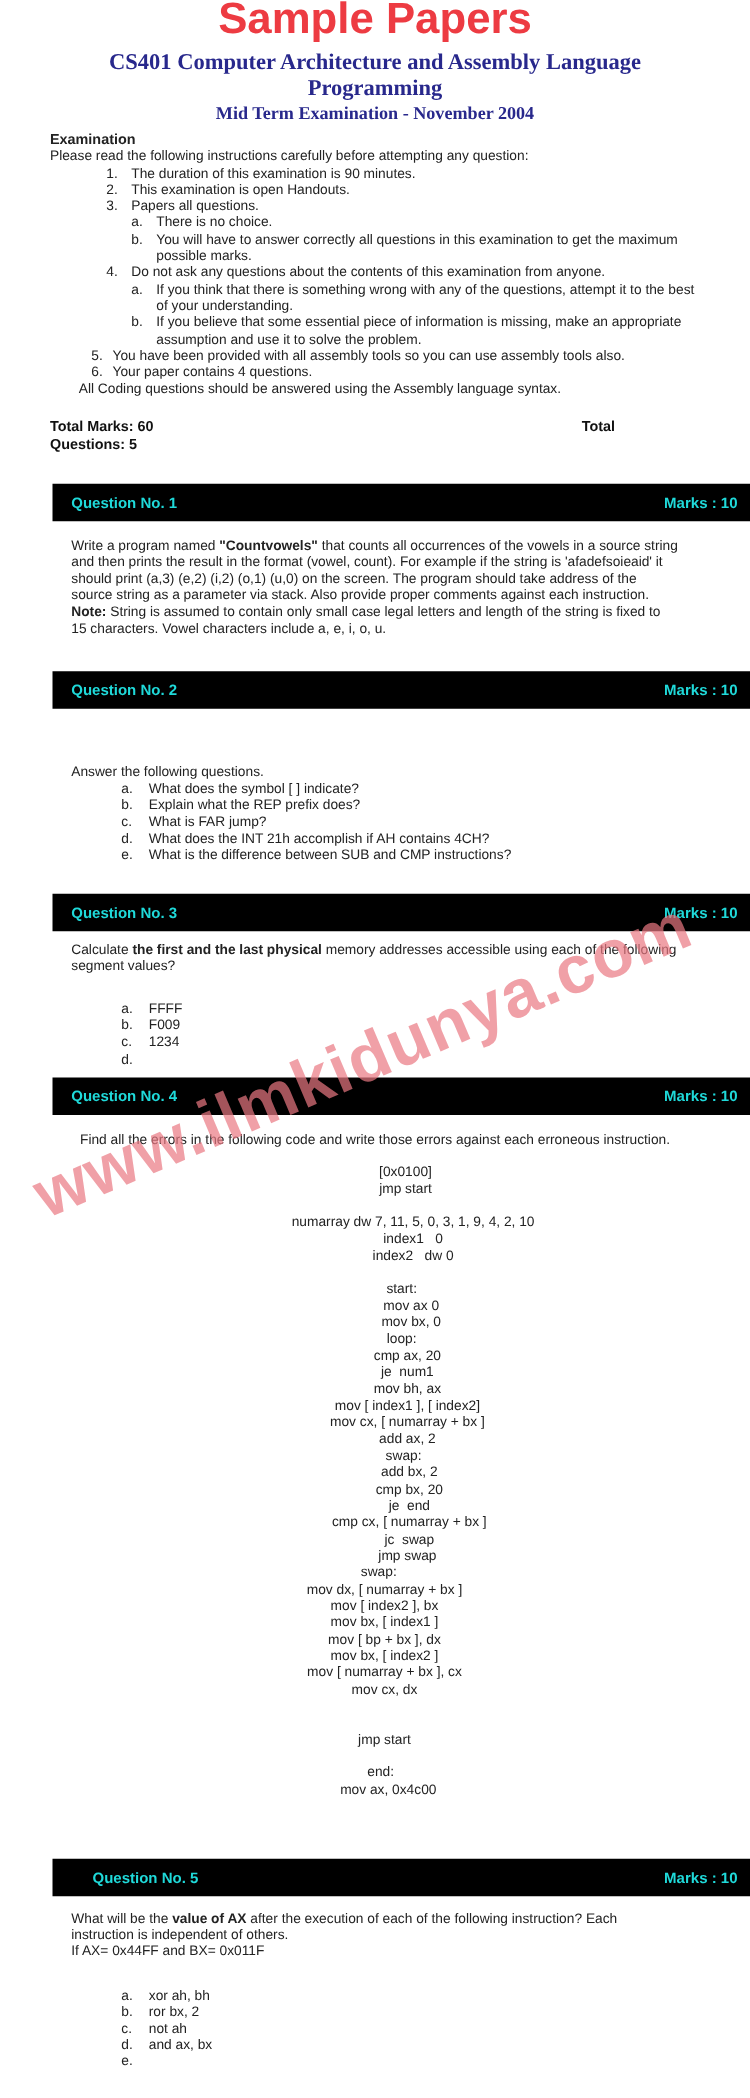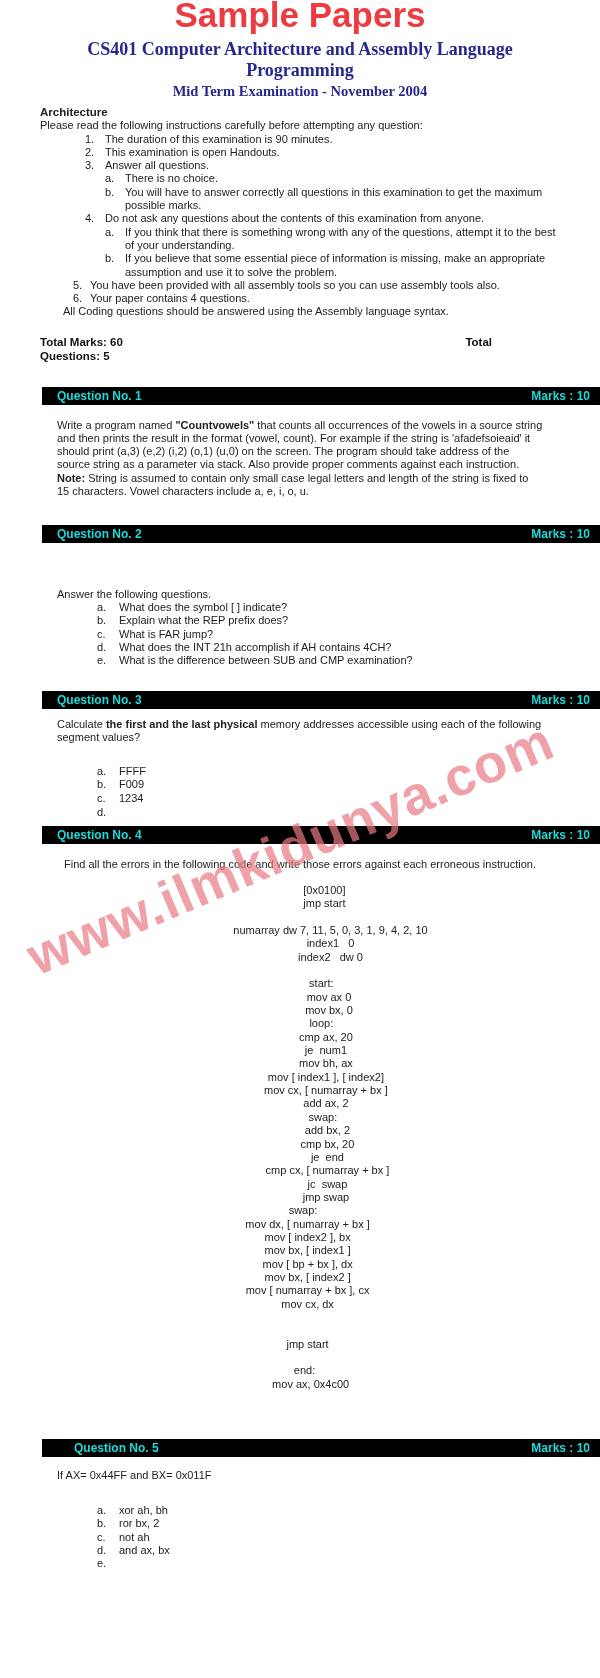--- a/index.html
+++ b/index.html
@@ -62,21 +62,21 @@
     margin:16px 40px 0 40px;
     font-weight:bold;
     font-size:11.5px;line-height:14px;
     color:#111;
   }
   .totals-row1{display:flex;justify-content:space-between;text-align:center;}
   .totals-right{margin-right:68px;}
   
   .qbanner{
     margin-left:42px;
-    height:18px;
+    height:30px;
     background:#000;
     color:#1fd9d9;
     font-weight:bold;
     font-size:12px;
     display:flex;justify-content:space-between;align-items:center;
     padding:0 10px 0 15px;
   }
   .mt-q1{margin-top:24px;}
   .mt-q2{margin-top:27px;}
   .mt-q3{margin-top:24px;}
@@ -128,34 +128,34 @@
   <div class="watermark">www.ilmkidunya.com</div>
 
   <div class="site-title">Sample Papers</div>
   <div class="course-title">
     <div>CS401 Computer Architecture and Assembly Language</div>
     <div>Programming</div>
   </div>
   <div class="exam-title">Mid Term Examination - November 2004</div>
 
   <div class="instructions">
-    <div class="ins-heading">Architecture</div>
+    <div class="ins-heading">Examination</div>
     <div>Please read the following instructions carefully before attempting any question:</div>
 
     <div class="iline ind1">
       <span class="ilabel">1.</span>
       <span class="itext">The duration of this examination is 90 minutes.</span>
     </div>
     <div class="iline ind1">
       <span class="ilabel">2.</span>
       <span class="itext">This examination is open Handouts.</span>
     </div>
     <div class="iline ind1">
       <span class="ilabel">3.</span>
-      <span class="itext">Answer all questions.</span>
+      <span class="itext">Papers all questions.</span>
     </div>
     <div class="iline ind2">
       <span class="ilabel">a.</span>
       <span class="itext">There is no choice.</span>
     </div>
     <div class="iline ind2">
       <span class="ilabel">b.</span>
       <span class="itext">You will have to answer correctly all questions in this examination to get the maximum possible marks.</span>
     </div>
     <div class="iline ind1">
@@ -215,21 +215,21 @@
     <div class="qitem">
       <span class="qlabel">c.</span>
       <span class="itext">What is FAR jump?</span>
     </div>
     <div class="qitem">
       <span class="qlabel">d.</span>
       <span class="itext">What does the INT 21h accomplish if AH contains 4CH?</span>
     </div>
     <div class="qitem">
       <span class="qlabel">e.</span>
-      <span class="itext">What is the difference between SUB and CMP examination?</span>
+      <span class="itext">What is the difference between SUB and CMP instructions?</span>
     </div>
   </div>
 
   <div class="qbanner mt-q3">
     <span>Question No. 3</span>
     <span>Marks : 10</span>
   </div>
   <div class="qbody q3-body">
     <p><span>Calculate </span><b>the first and the last physical</b><span> memory addresses accessible using each of the following segment values?</span></p>
     <div class="q3-items">
@@ -295,20 +295,21 @@
 
  end:
      mov ax, 0x4c00</pre>
   </div>
 
   <div class="qbanner mt-q5">
     <span>Question No. 5</span>
     <span>Marks : 10</span>
   </div>
   <div class="qbody q5-body">
+    <p><span>What will be the </span><b>value of AX</b><span> after the execution of each of the following instruction? Each instruction is independent of others.</span></p>
     <p>If AX= 0x44FF and BX= 0x011F</p>
     <div class="q5-items">
       <div class="qitem">
         <span class="qlabel">a.</span>
         <span class="itext pre-line">xor ah, bh</span>
       </div>
       <div class="qitem">
         <span class="qlabel">b.</span>
         <span class="itext pre-line">ror bx, 2</span>
       </div>

